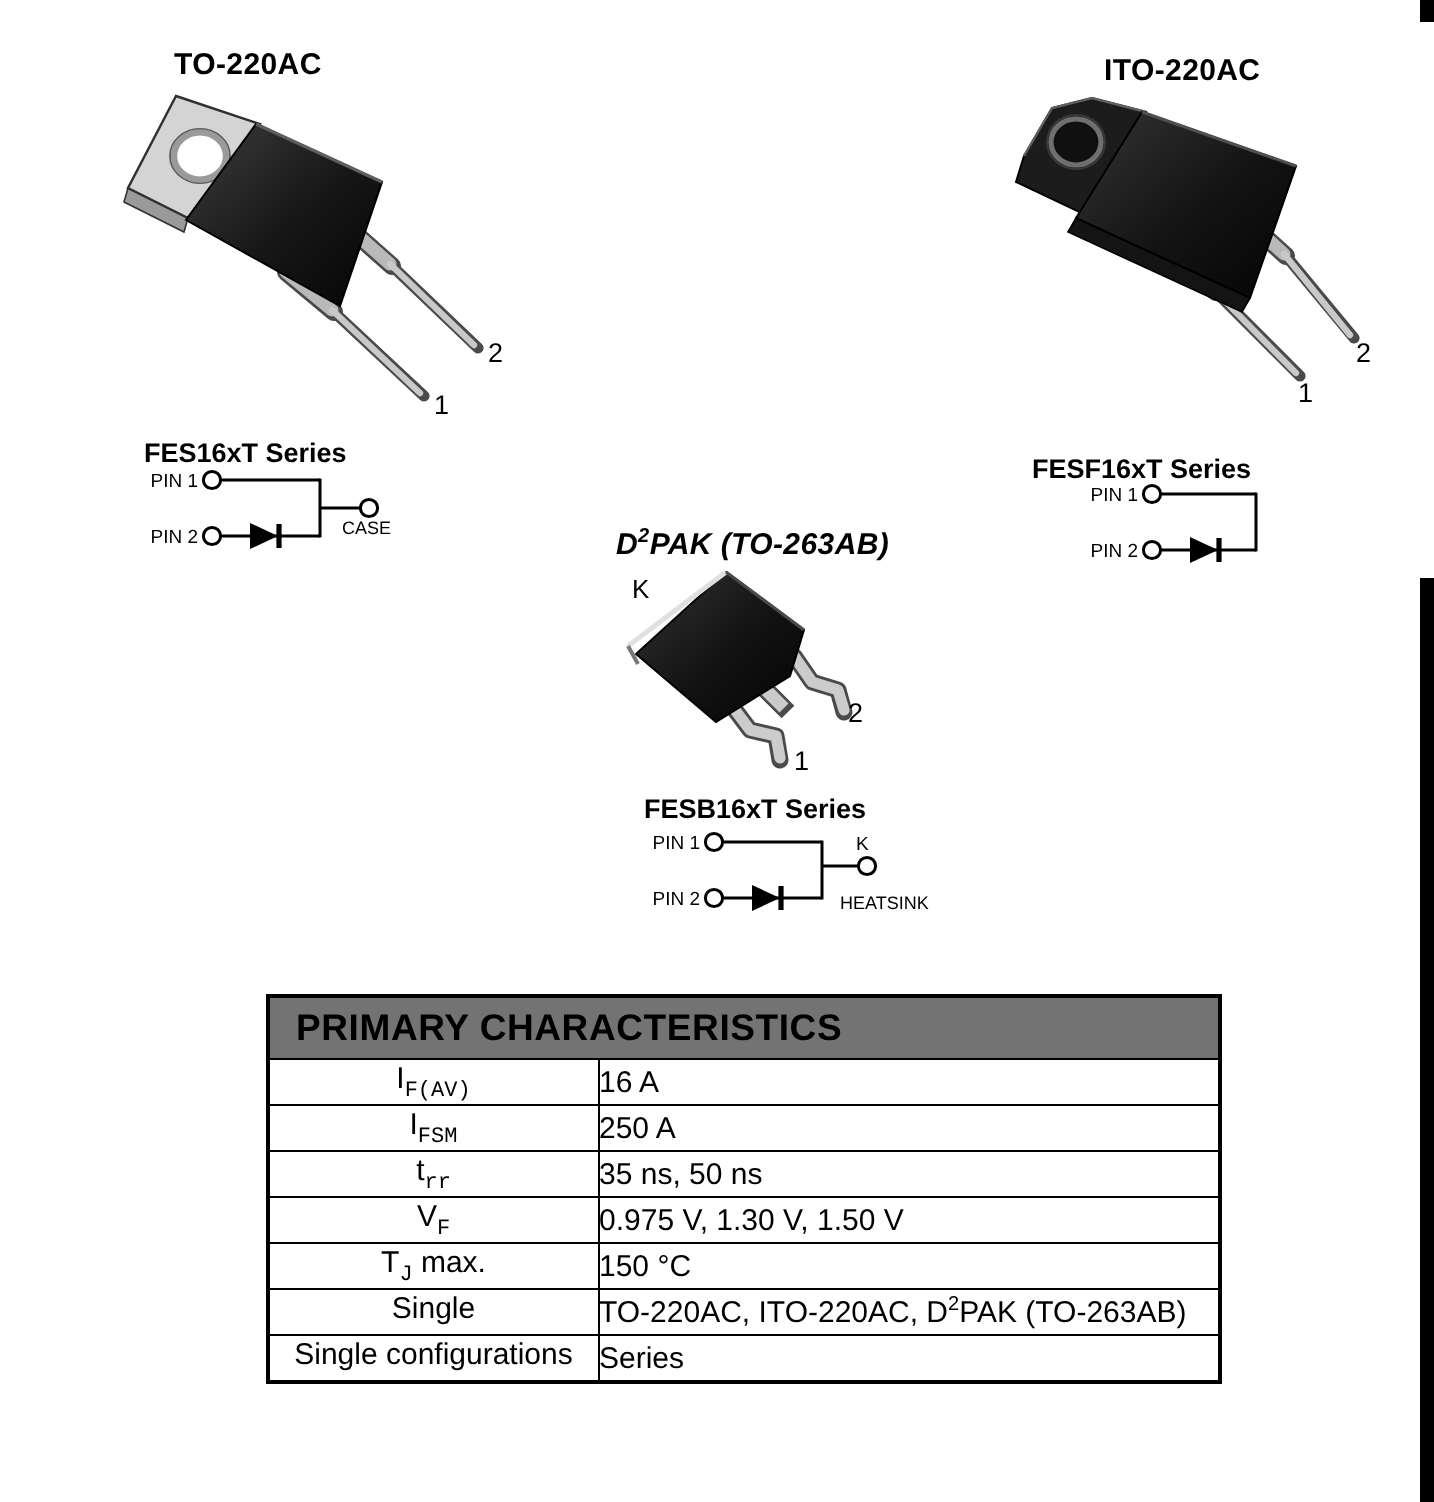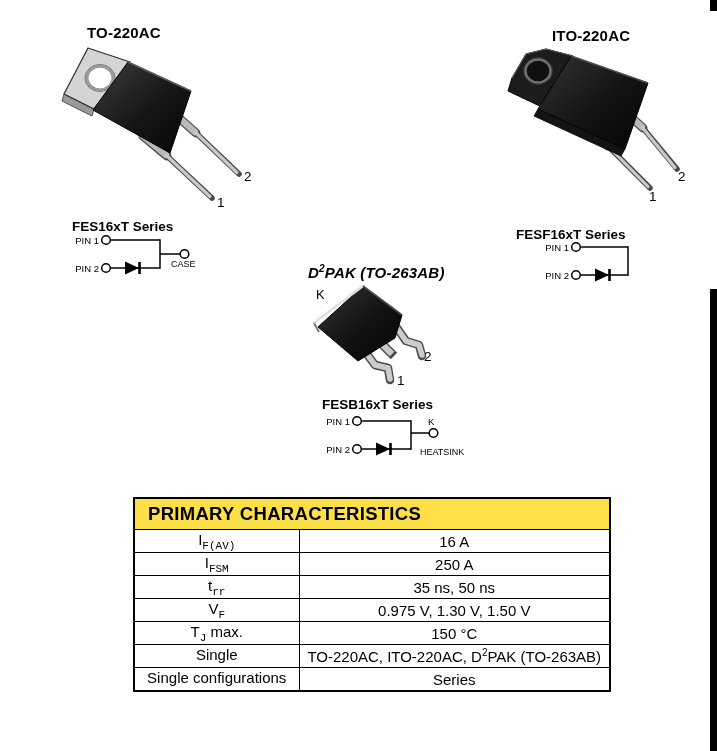--- a/index.html
+++ b/index.html
@@ -15,25 +15,25 @@
   svg text { font-family:"Liberation Sans", sans-serif; fill:#000; }
   .edge-mark { background:#000; }
 
   table.char-table {
     position:absolute; left:133px; top:497px; width:476px;
     border-collapse:collapse; table-layout:fixed;
     border:2px solid #000; font-size:15px;
   }
   table.char-table th, table.char-table td { border:1.5px solid #000; overflow:hidden; }
   th.tbl-header {
-    height:30px; background:#fde047; text-align:left;
+    height:30px; background:#737373; text-align:left;
     font-size:18.5px; font-weight:bold; letter-spacing:0.3px; padding:0 0 0 13px;
   }
   td.param-cell { width:162px; height:22px; text-align:center; padding:0; }
-  td.value-cell { text-align:center; padding:0; }
+  td.value-cell { padding:0; }
   td sub { font-size:11px;font-family:Liberation Mono, monospace; }
   td sup { font-size:10px; }
 </style>
 </head>
 <body>
 
 <div class="page">
 
   <div class="abs edge-mark" style="left:710px; top:0; width:7px; height:11px;"></div>
   <div class="abs edge-mark" style="left:710px; top:289px; width:7px; height:462px;"></div>

